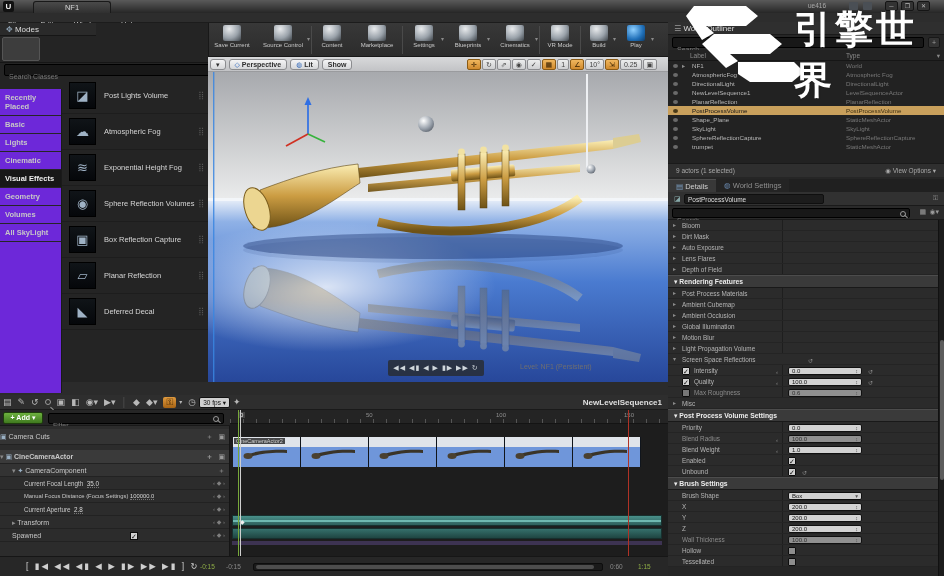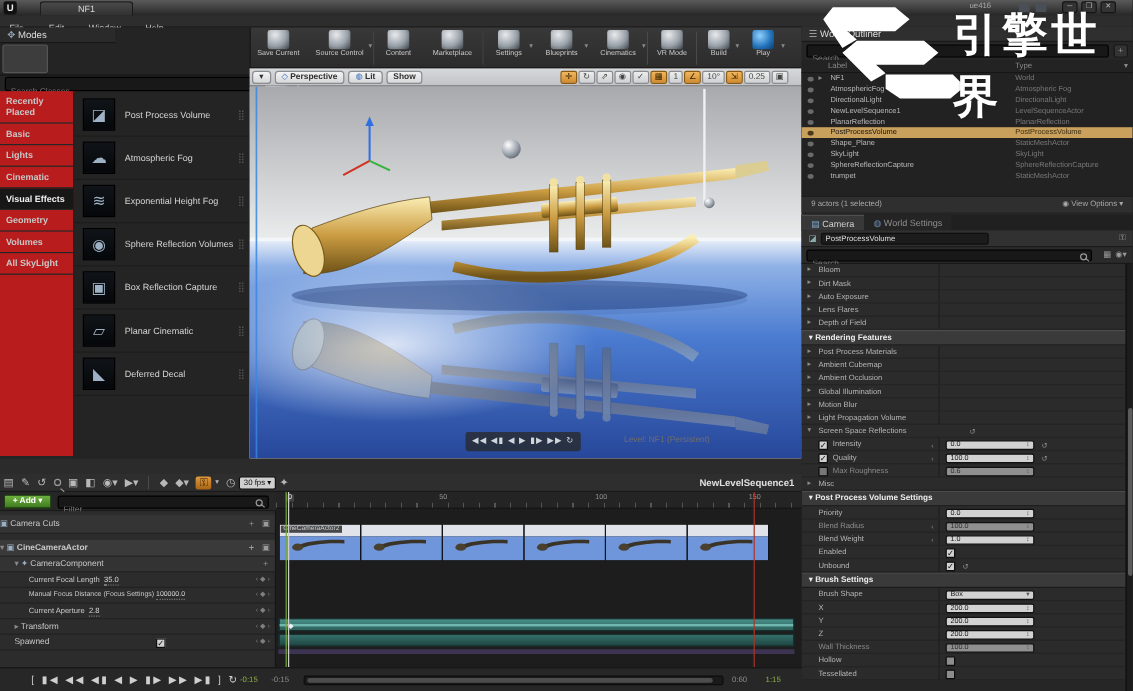--- a/index.html
+++ b/index.html
@@ -23,21 +23,21 @@
   .modes-iconrow{left:0;top:36px;width:208px;height:27px;background:#242424;border-bottom:1px solid #161616}
   .mode-slot{top:1px;width:38px;height:24px;border-radius:2px}
   .mode-slot.sel{background:#3d3d3d;border:1px solid #555}
   .mode-blob{position:absolute;left:7px;top:3px;width:24px;height:17px;border-radius:3px;
     background:radial-gradient(circle at 35% 30%,#e8d3ae,#a67b45 60%,#4a3category0,#403020);opacity:.95}
   .search-box{background:#181818;border:1px solid #000;border-radius:2px;color:#aaa}
   .search-box input{width:100%;height:100%;background:transparent;border:none;outline:none;color:#bbb;
     font-size:7px;padding:0 4px;font-family:inherit}
   .mag{position:absolute;width:6px;height:6px;border:1px solid #999;border-radius:50%}
   .mag::after{content:"";position:absolute;width:4px;height:1px;background:#999;right:-3px;bottom:-1px;transform:rotate(40deg)}
-  .cat-col{left:0;top:76px;width:62px;height:304px;background:#b91c1c;border-right:1px solid #1a1a1a}
+  .cat-col{left:0;top:89px;width:62px;height:304px;background:#6d28d9;border-right:1px solid #1a1a1a}
   .cat-item{padding:4px 0 4px 5px;font-size:7.5px;font-weight:bold;color:#c7c7c7;border-bottom:1px solid #262626}
   .cat-item.sel{background:#171717;color:#f0f0f0}
   .items-col{left:62px;top:78px;width:146px;height:304px;background:#242424}
   .place-item{position:relative;height:36px;border-bottom:1px solid #1d1d1d}
   .thumb-sq{position:absolute;left:7px;top:4px;width:27px;height:27px;background:linear-gradient(#101418,#05070a);
     border:1px solid #000;color:#9fb2c5;font-size:13px;line-height:26px;text-align:center}
   .place-label{position:absolute;left:42px;top:13px;font-size:7.5px;color:#d5d5d5;white-space:nowrap}
   .grip{position:absolute;right:4px;top:13px;color:#555;font-size:8px}
   
   .main-toolbar{left:208px;top:23px;width:460px;height:34px;background:linear-gradient(#383838,#2c2c2c);
@@ -176,21 +176,21 @@
     <div class="cat-item">Lights</div>
     <div class="cat-item">Cinematic</div>
     <div class="cat-item sel">Visual Effects</div>
     <div class="cat-item">Geometry</div>
     <div class="cat-item">Volumes</div>
     <div class="cat-item">All SkyLight</div>
   </div>
   <div class="a items-col">
     <div class="place-item">
       <div class="thumb-sq">◪</div>
-      <div class="place-label">Post Process Volume</div>
+      <div class="place-label">Post Lights Volume</div>
       <div class="grip">⣿</div>
     </div>
     <div class="place-item">
       <div class="thumb-sq">☁</div>
       <div class="place-label">Atmospheric Fog</div>
       <div class="grip">⣿</div>
     </div>
     <div class="place-item">
       <div class="thumb-sq">≋</div>
       <div class="place-label">Exponential Height Fog</div>
@@ -201,21 +201,21 @@
       <div class="place-label">Sphere Reflection Volumes</div>
       <div class="grip">⣿</div>
     </div>
     <div class="place-item">
       <div class="thumb-sq">▣</div>
       <div class="place-label">Box Reflection Capture</div>
       <div class="grip">⣿</div>
     </div>
     <div class="place-item">
       <div class="thumb-sq">▱</div>
-      <div class="place-label">Planar Cinematic</div>
+      <div class="place-label">Planar Reflection</div>
       <div class="grip">⣿</div>
     </div>
     <div class="place-item">
       <div class="thumb-sq">◣</div>
       <div class="place-label">Deferred Decal</div>
       <div class="grip">⣿</div>
     </div>
   </div>
 
   <div class="a main-toolbar">
@@ -431,21 +431,21 @@
         <span style="position:absolute;left:24px">trumpet</span>
         <span class="typ">StaticMeshActor</span>
       </div>
   </div>
   <div class="a out-footer">
     <span style="position:absolute;left:8px">9 actors (1 selected)</span>
     <span style="position:absolute;right:8px">◉ <span>View Options</span> ▾</span>
   </div>
 
   <div class="a" style="left:668px;top:179px;width:276px;height:13px;background:#202020">
-    <div class="dtab sel"><span style="color:#7fa3c8">▤ </span><span>Camera</span></div>
+    <div class="dtab sel"><span style="color:#7fa3c8">▤ </span><span>Details</span></div>
     <div class="dtab unsel"><span style="color:#6a8ab0">◍ </span><span>World Settings</span></div>
   </div>
   <div class="a" style="left:668px;top:192px;width:276px;height:14px;background:#313131;border-bottom:1px solid #1a1a1a">
     <span class="a" style="left:674px-668px;left:6px;top:3px;color:#8aa;font-size:7px">◪</span>
     <div class="a" style="left:16px;top:2px;width:140px;height:10px;background:#1c1c1c;border:1px solid #0f0f0f;border-radius:2px;color:#ddd;font-size:6.5px;line-height:9px;padding-left:3px">PostProcessVolume</div>
     <span class="a" style="right:6px;top:2px;color:#9a9a9a;font-size:7px">⚿</span>
   </div>
   <div class="a" style="left:668px;top:206px;width:276px;height:14px;background:#2a2a2a;border-bottom:1px solid #191919">
     <div class="search-box a" style="left:4px;top:2px;width:238px;height:10px">
       <input placeholder="Search" style="">

